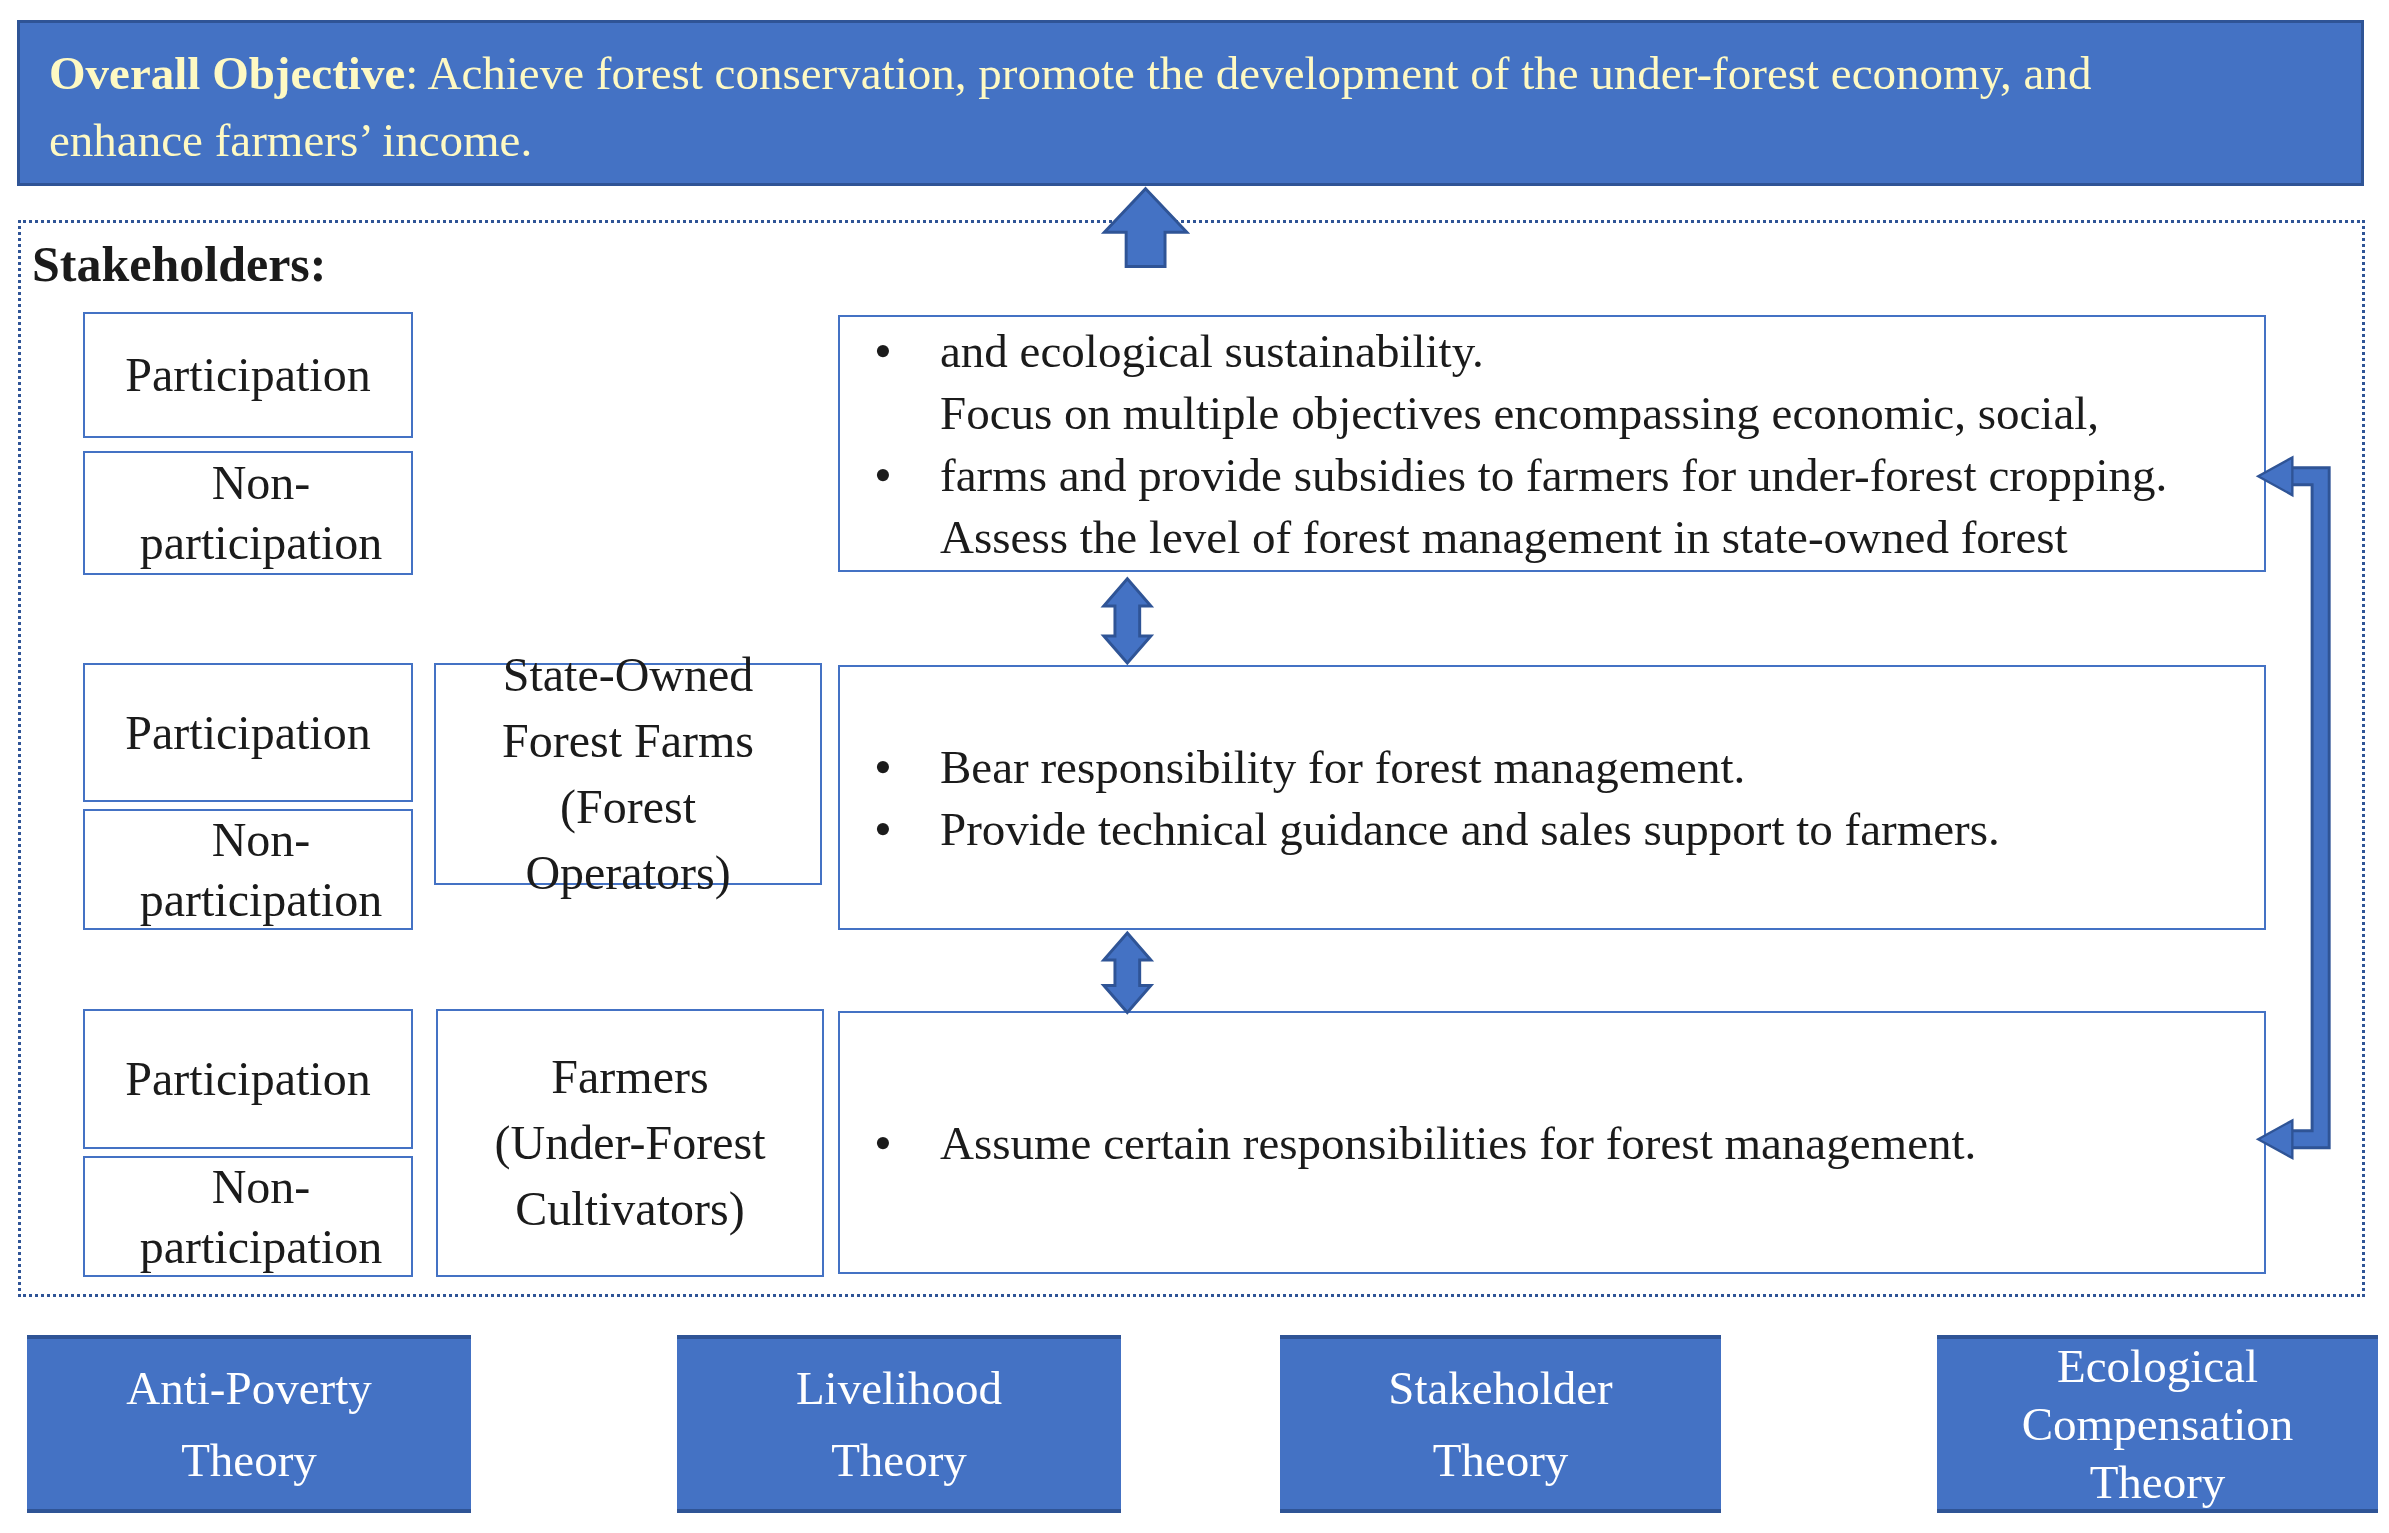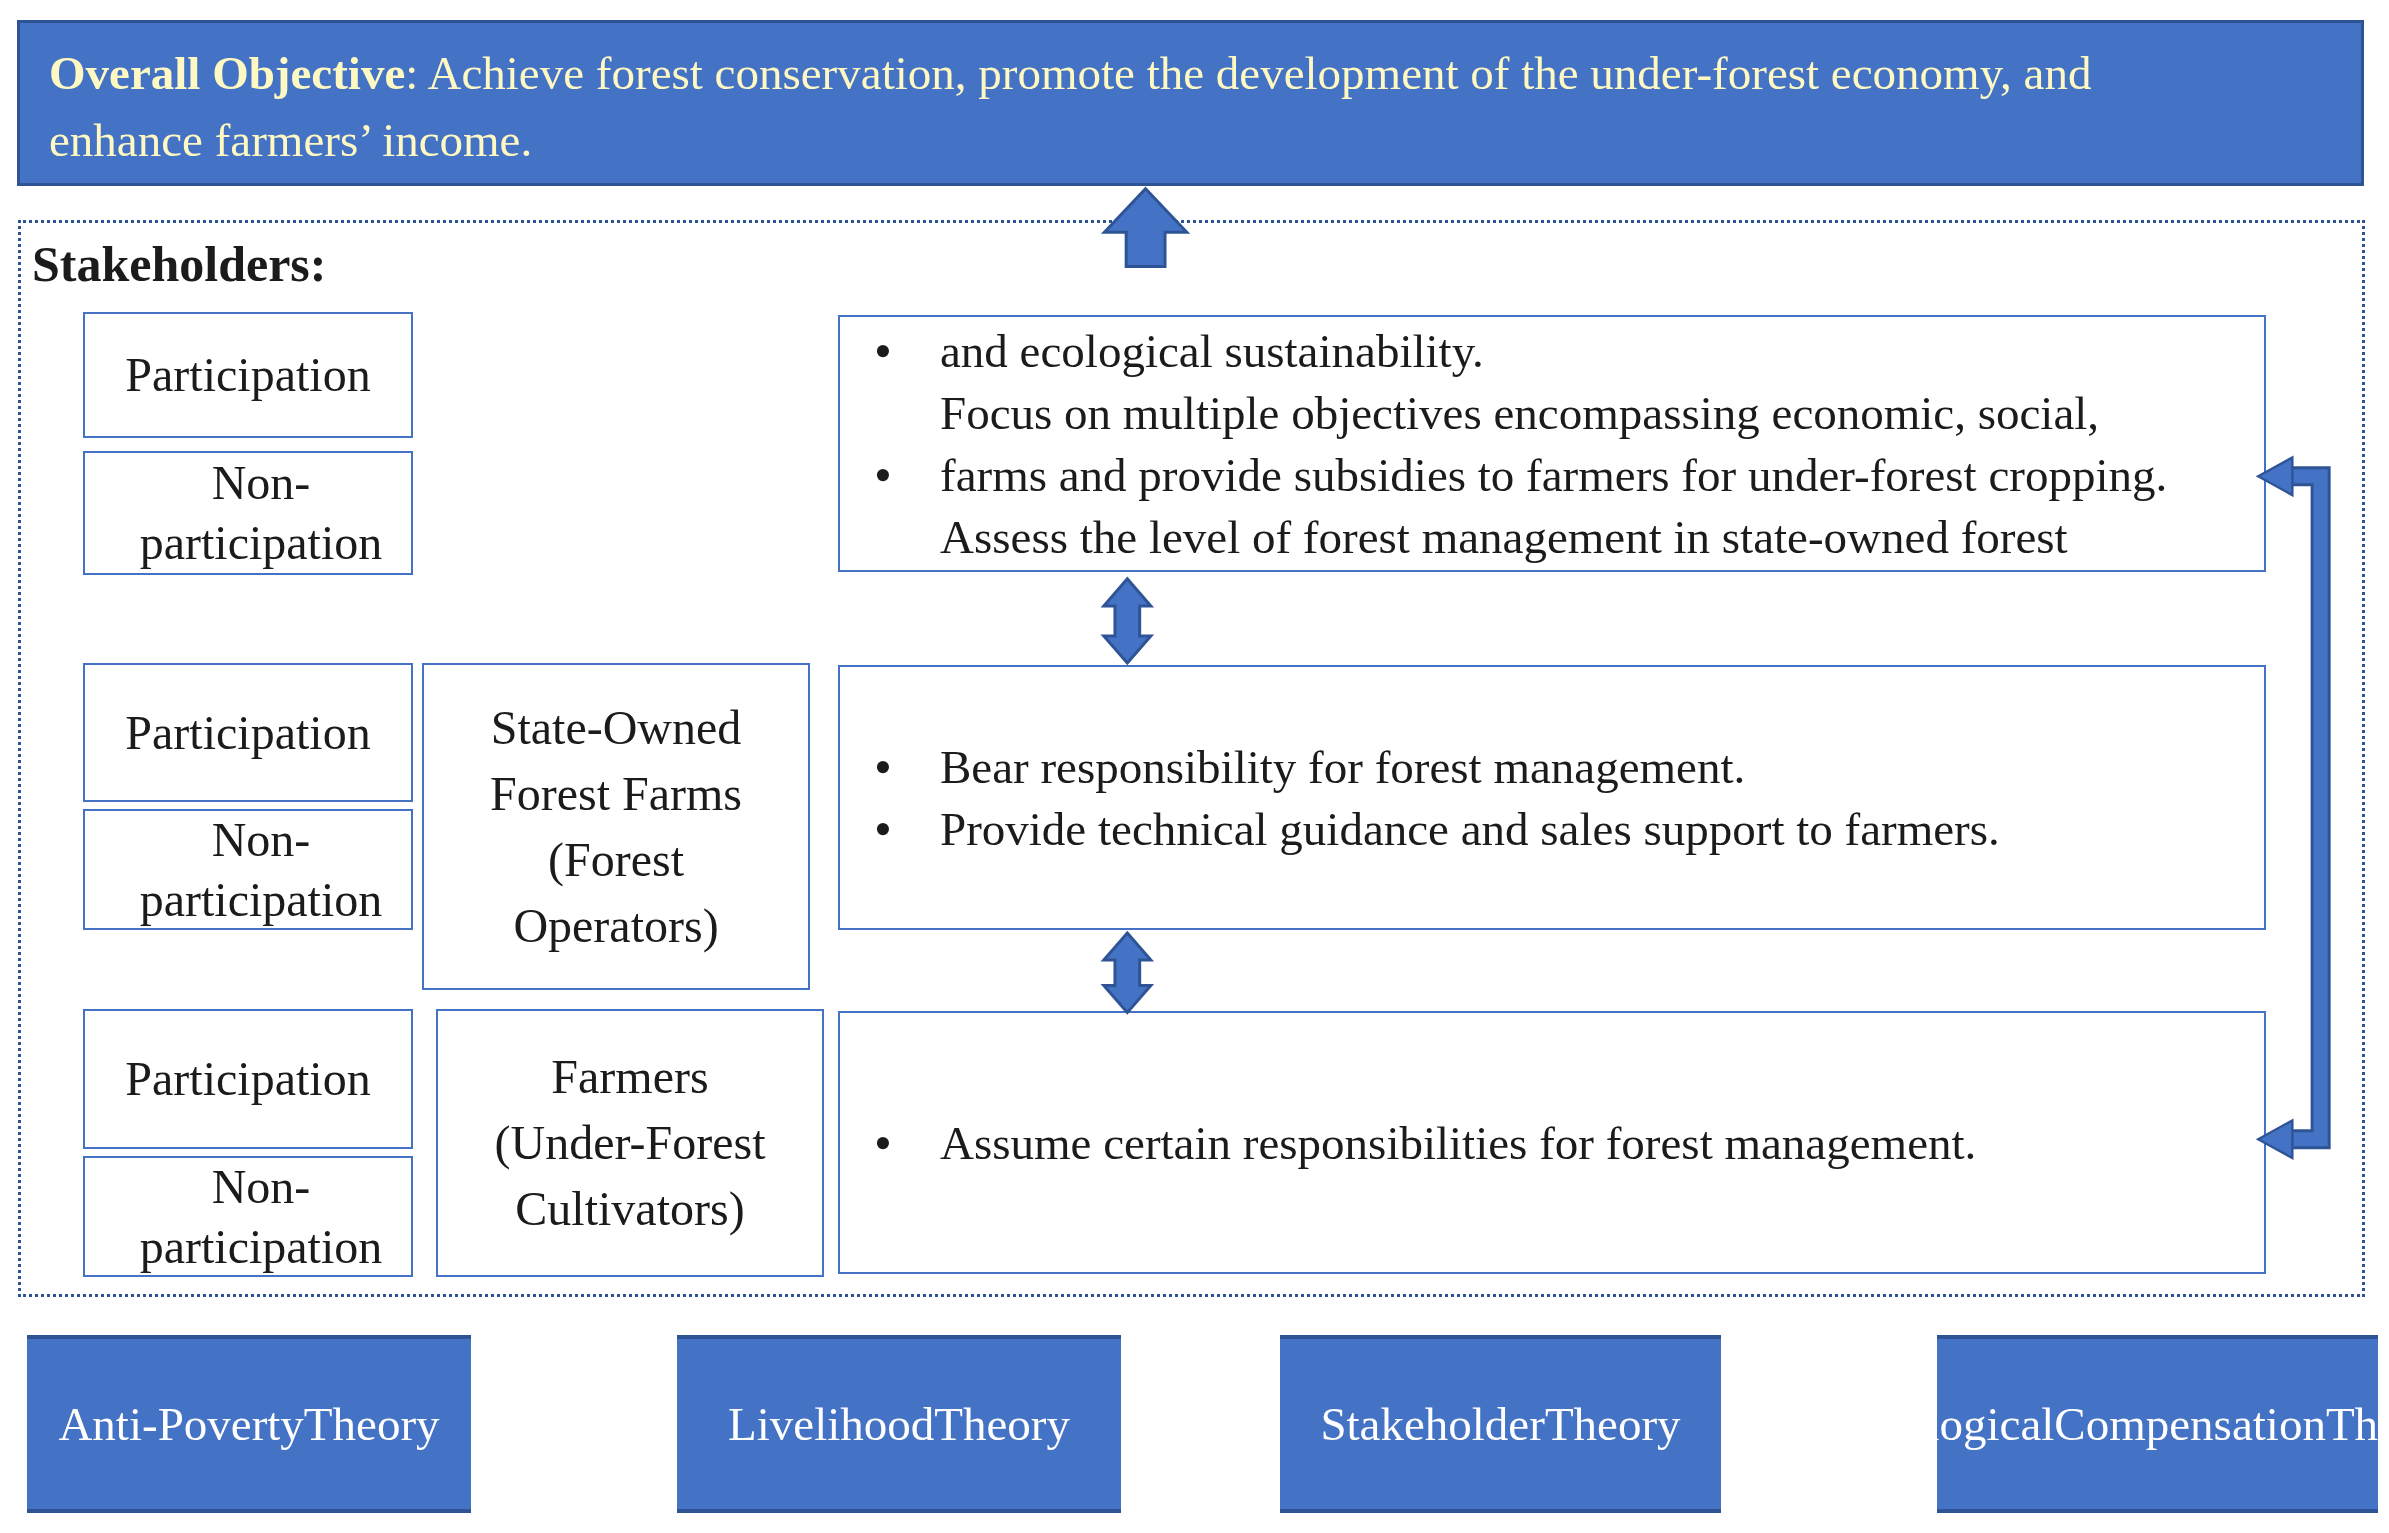--- a/index.html
+++ b/index.html
@@ -38,21 +38,21 @@
   .wbox .ln { display:block; }
   .np { line-height:60px;padding-left:26px; }
 
   .r1p  { left:83px;  top:312px;  width:330px;  height:126px; }
   .r1np { left:83px;  top:451px;  width:330px;  height:124px; }
   .r1role { left:436px; top:312px;  width:388px;  height:262px; }
   .r1b  { left:838px; top:315px;  width:1428px; height:257px; }
 
   .r2p  { left:83px;  top:663px; width:330px;  height:139px; }
   .r2np { left:83px;  top:809px; width:330px;  height:121px; }
-  .r2role { left:422px; top:663px; width:388px; height:327px;justify-content:center; }
+  .r2role { left:434px; top:663px; width:388px; height:222px;justify-content:center; }
   .r2b  { left:838px; top:665px; width:1428px; height:265px; }
 
   .r3p  { left:83px;  top:1009px; width:330px;  height:140px; }
   .r3np { left:83px;  top:1156px; width:330px;  height:121px; }
   .r3role { left:436px; top:1009px; width:388px; height:268px; }
   .r3b  { left:838px; top:1011px; width:1428px; height:263px; }
 
   
   .bbox {
     background:#ffffff; border:2.9px solid #4472C4;
@@ -62,21 +62,21 @@
   }
   .bullet { display:flex; align-items:flex-start; }
   .dot { flex:0 0 66px; font-size:51px; line-height:62px; }
   .btxt { flex:1; }
   .bl { display:block; }
 
   
   .theory {
     top:1335px; height:178px; background:#4472C4;
     border-top:4.7px solid #2F5496; border-bottom:4.7px solid #2F5496;
-    color:#ffffff; display:flex; 
+    color:#ffffff; display:flex; flex-direction:column;
     align-items:center; justify-content:center; text-align:center;
     font-size:47px; line-height:72px;
   }
   .t1 { left:27px;   width:444px; }
   .t2 { left:677px; width:444px; }
   .t3 { left:1280px; width:441px; }
   .t4 { left:1937px; width:441px; line-height:58px; }
   .theory .ln { display:block; }
 
   

